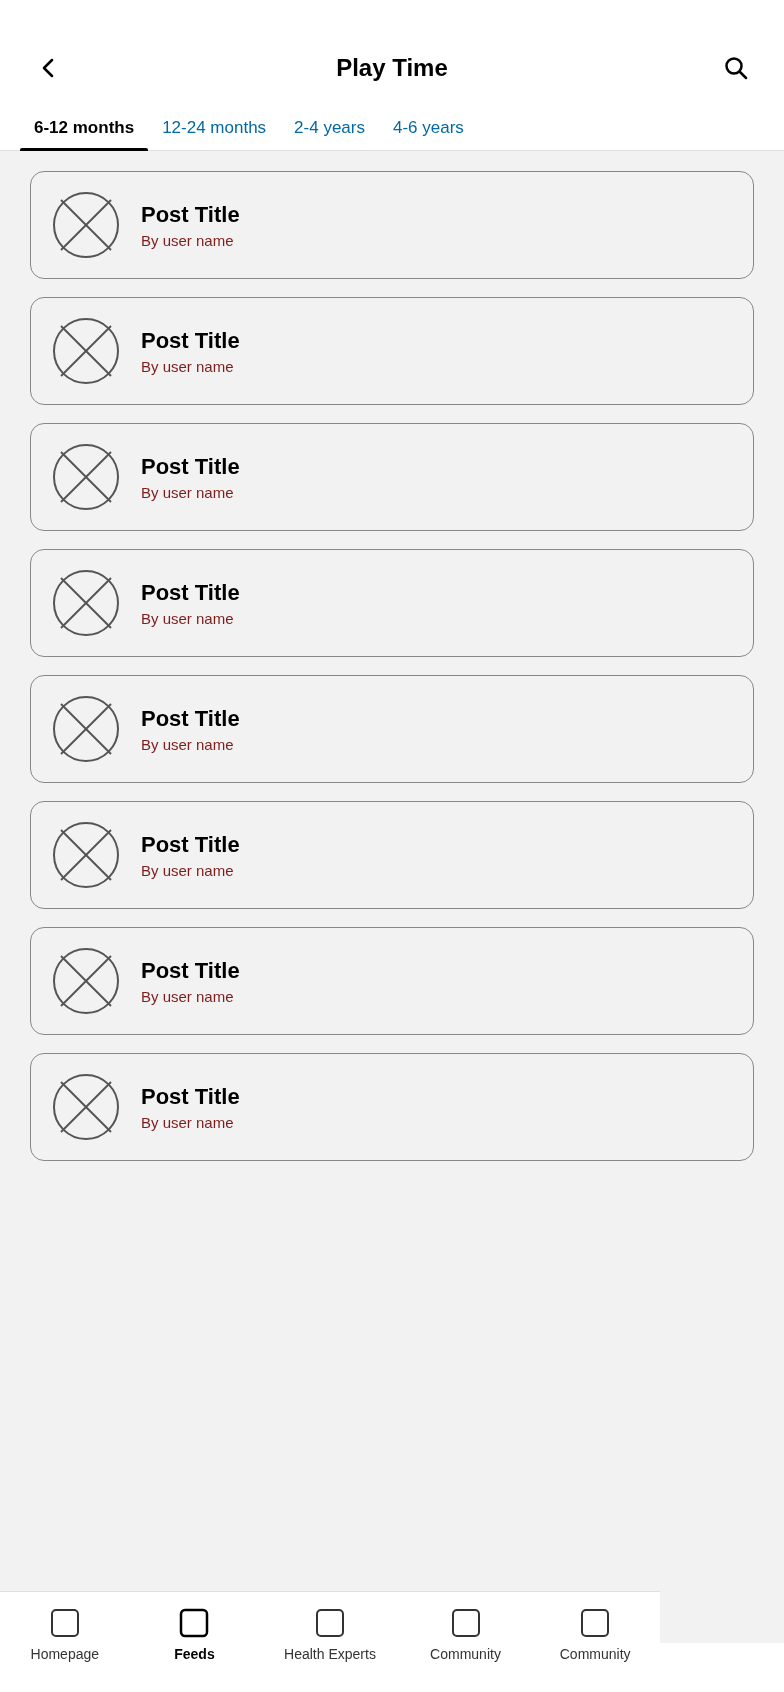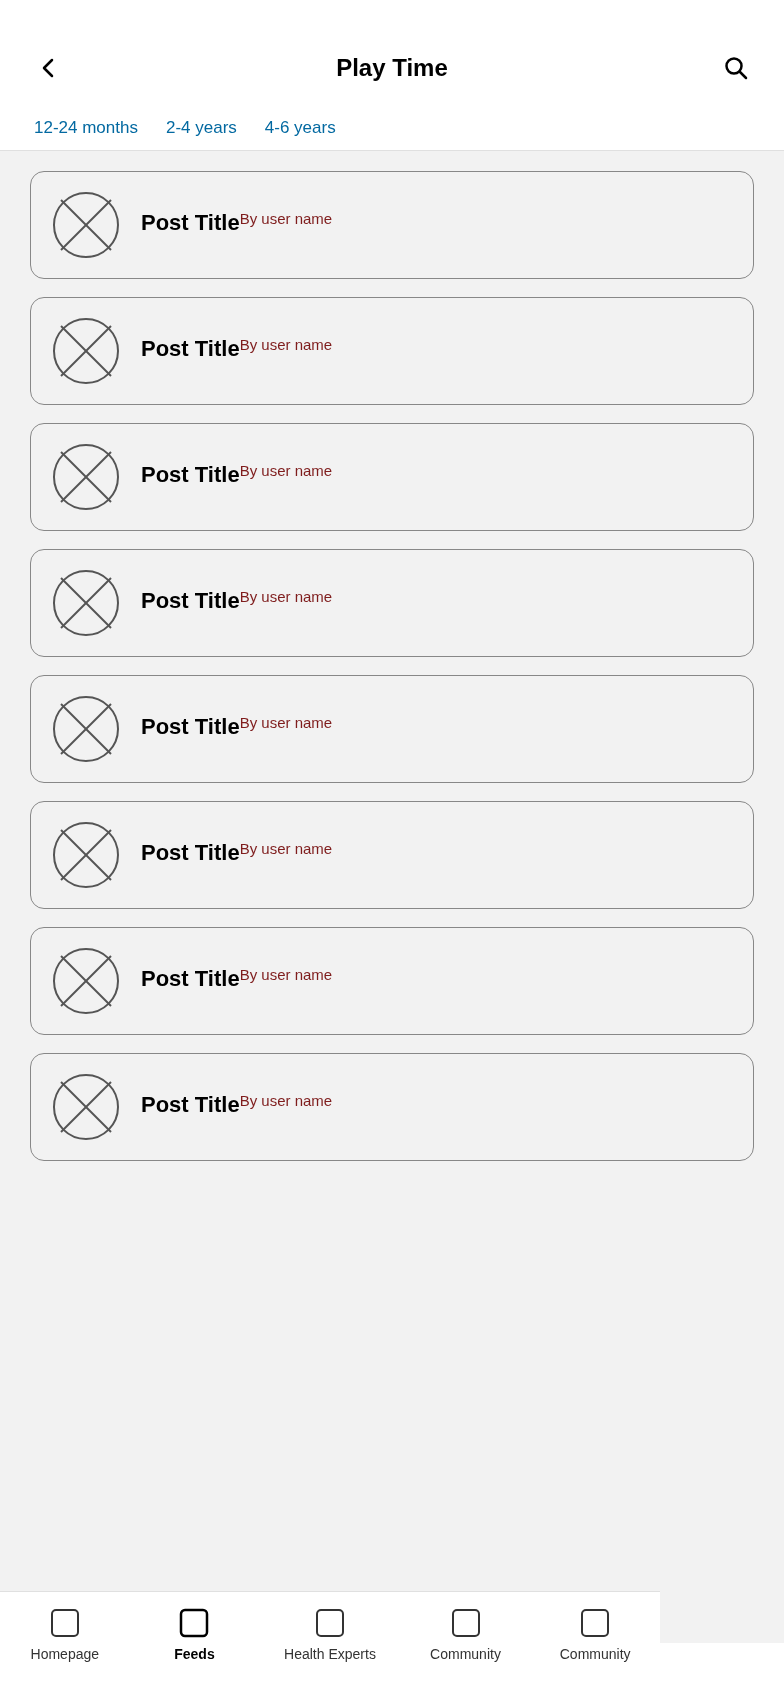--- a/index.html
+++ b/index.html
@@ -105,21 +105,21 @@
       margin-right: 20px;
     }
 
     .post-icon-wrap svg {
       width: 70px;
       height: 70px;
     }
 
     .post-text {
       display: flex;
-      flex-direction: row;
+      flex-direction: column;
     }
 
     .post-title {
       font-size: 22px;
       font-weight: 700;
       color: #000;
       margin-bottom: 4px;
     }
 
     .post-author {
@@ -181,20 +181,21 @@
   <h1 class="header-title">Play Time</h1>
   <button class="search-btn" aria-label="Search">
     <svg class="search-icon" viewBox="0 0 28 28" fill="none" xmlns="http://www.w3.org/2000/svg">
       <circle cx="12" cy="12" r="7.5" stroke="#000" stroke-width="2.5"></circle>
       <line x1="17.5" y1="17.5" x2="24" y2="24" stroke="#000" stroke-width="2.5" stroke-linecap="round"></line>
     </svg>
   </button>
 </div>
 
 <div class="tabs">
+  <button class="tab active">6-12 months</button>
   <button class="tab">12-24 months</button>
   <button class="tab">2-4 years</button>
   <button class="tab">4-6 years</button>
 </div>
 
 <div class="content">
 
 <div class="post-card">
       <div class="post-icon-wrap">
         <svg viewBox="0 0 70 70" fill="none" xmlns="http://www.w3.org/2000/svg">

